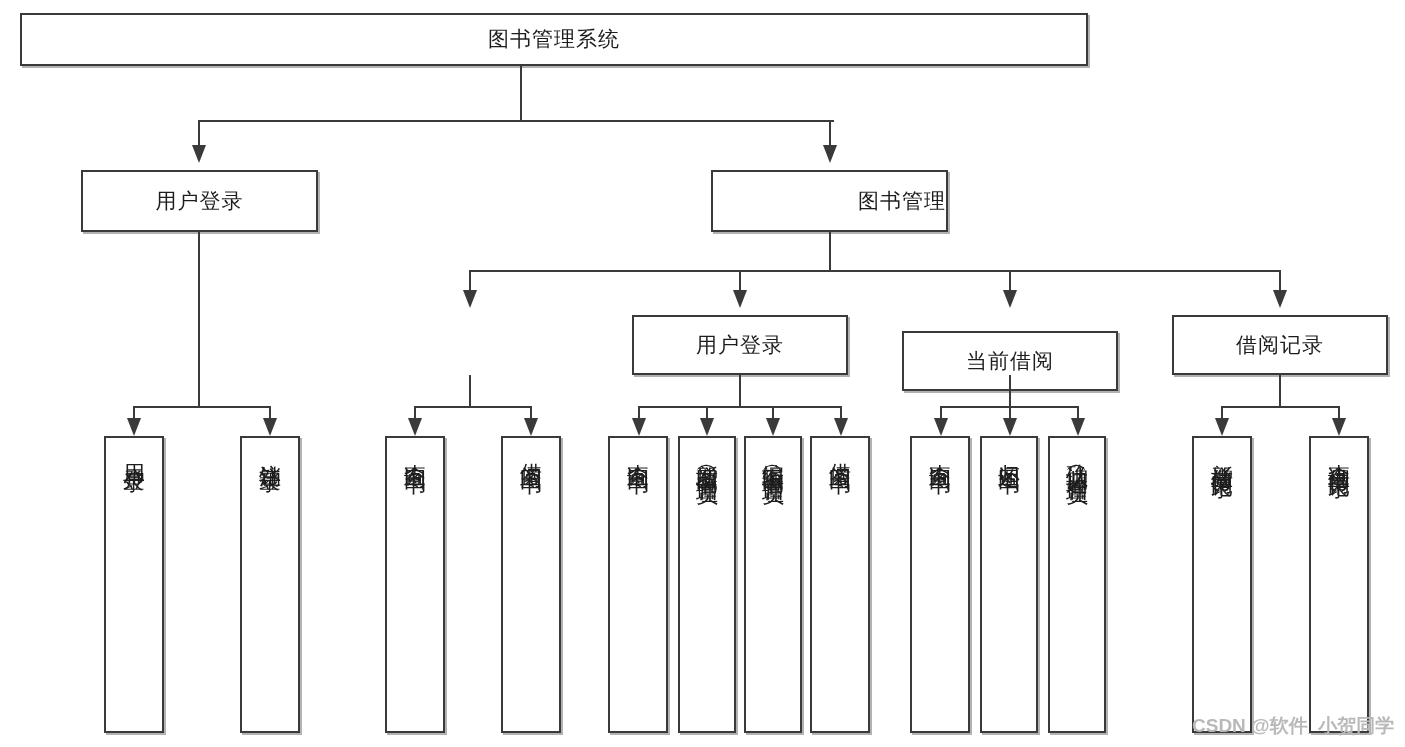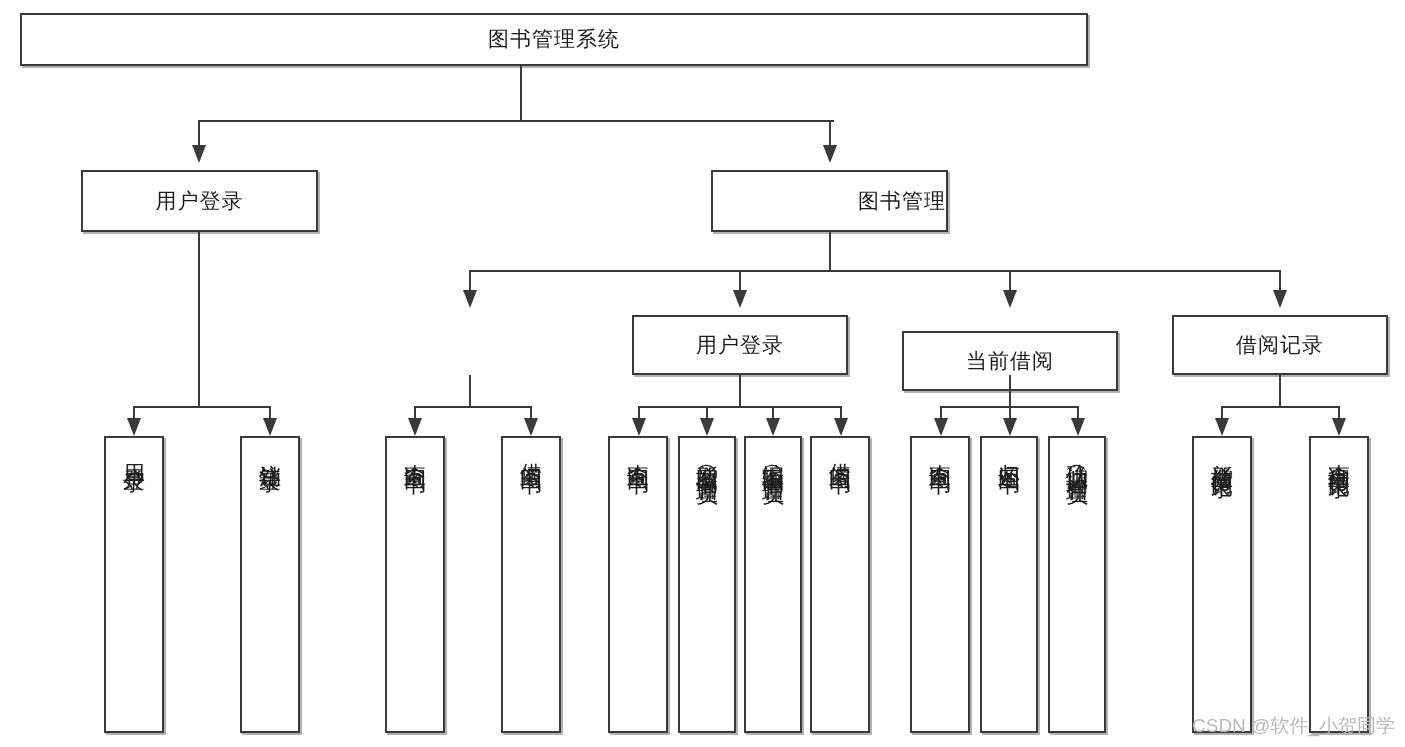--- a/index.html
+++ b/index.html
@@ -204,15 +204,15 @@
     <span class="label">确认归还（管理员）</span>
   </div>
 
   <div class="node vert" style="left:1192px; top:436px; width:60px; height:297px;">
     <span class="label">新增借阅记录</span>
   </div>
   <div class="node vert" style="left:1309px; top:436px; width:60px; height:297px;">
     <span class="label">查询借阅记录</span>
   </div>
 
-  <div id="watermark" style="left:1192px; top:713px;">CSDN @软件_小贺同学</div>
+  <div id="watermark" style="left:1192px; top:713px;font-weight:bold;">CSDN @软件_小贺同学</div>
 
 </div>
 
 </body></html>

